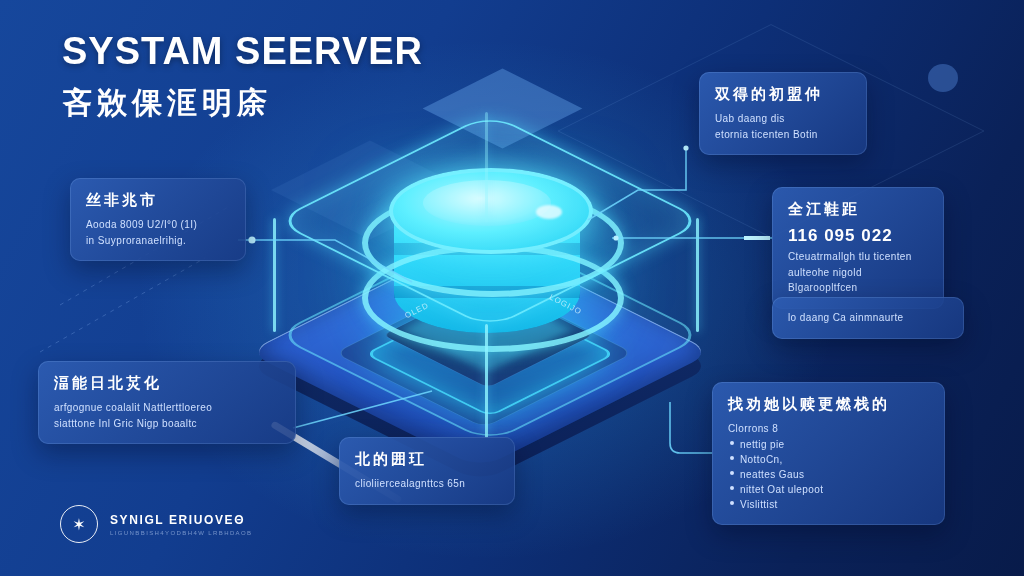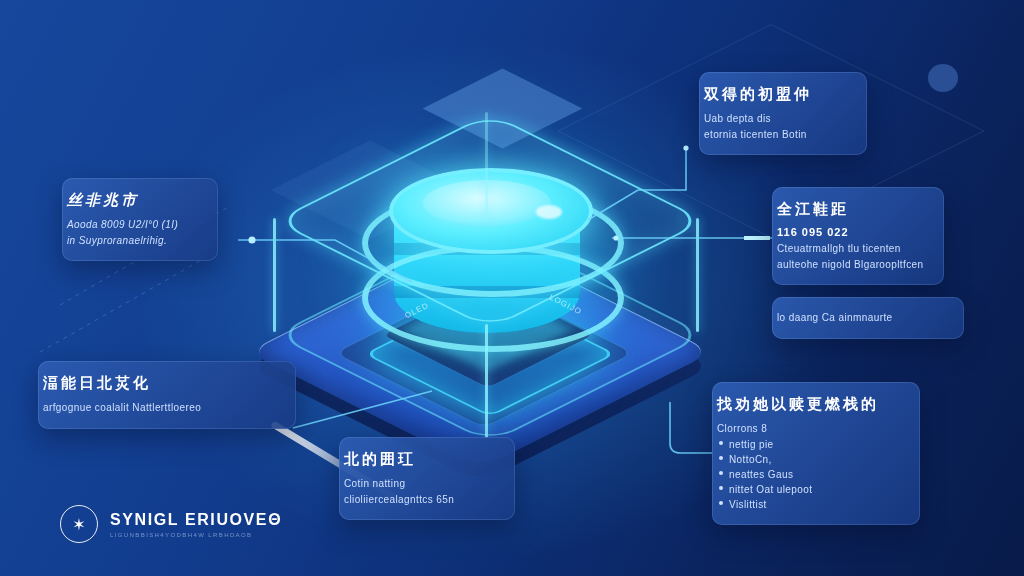--- a/index.html
+++ b/index.html
@@ -80,54 +80,58 @@
   .cyl-top-in{position:absolute;left:423px;top:180px;width:128px;height:46px;border-radius:50%;
     background:radial-gradient(ellipse at 45% 40%,#e7ffff 0%,#8ef5ff 60%,#3fe0ff 100%);opacity:.9;}
   .cyl-spec{position:absolute;left:536px;top:205px;width:26px;height:14px;border-radius:50%;
     background:rgba(255,255,255,.75);filter:blur(1px);}
   .slash{position:absolute;left:272px;top:420px;width:150px;height:7px;border-radius:4px;
     transform:rotate(31deg);transform-origin:left center;
     background:linear-gradient(90deg,rgba(255,255,255,.95),rgba(255,255,255,.15));}
   
   .conn{position:absolute;inset:0;z-index:2;pointer-events:none;}
   
-  .callout{position:absolute;z-index:5;border-radius:10px;padding:13px 5px;box-sizing:border-box;
+  .callout{position:absolute;z-index:5;border-radius:10px;padding:13px 16px;box-sizing:border-box;
     background:linear-gradient(135deg,rgba(45,92,178,.92),rgba(24,58,132,.88));
     box-shadow:inset 0 0 0 1px rgba(150,195,255,.18), 0 10px 26px rgba(3,10,35,.35);}
   .co-head{font-size:15px;font-weight:800;letter-spacing:3px;margin-bottom:7px;}
   .co-line{font-size:10px;color:#cfe0ff;line-height:1.55;letter-spacing:.4px;}
-  .co-stat{font-size:11px;font-weight:700;color:#ffffff;letter-spacing:1px;margin-bottom:3px;}
+  .co-stat{font-size:17px;font-weight:700;color:#ffffff;letter-spacing:1px;margin-bottom:3px;}
   .bullet{display:flex;align-items:baseline;font-size:10px;color:#cfe0ff;line-height:1.5;letter-spacing:.4px;}
   .bullet .dot{width:4px;height:4px;border-radius:50%;background:#cfe0ff;margin:0 6px 2px 2px;flex:0 0 auto;align-self:center;}
-  .co-a{left:62px;top:178px;width:156px;font-style:italic;}
+  .co-a{left:70px;top:178px;width:176px;}
   .co-b{left:699px;top:72px;width:168px;}
   .co-c{left:772px;top:187px;width:172px;}
   .co-d{left:772px;top:297px;width:192px;}
-  .co-e{left:712px;top:382px;width:208px;}
+  .co-e{left:712px;top:382px;width:233px;}
   .co-f{left:339px;top:437px;width:176px;}
   .co-g{left:38px;top:361px;width:258px;}
   
   .footer{position:absolute;left:60px;top:505px;display:flex;align-items:center;z-index:6;}
   .logo{width:36px;height:36px;border:1.6px solid rgba(255,255,255,.9);border-radius:50%;
     display:flex;align-items:center;justify-content:center;font-size:16px;color:#fff;}
   .foot-txt{margin-left:12px;}
-  .foot-brand{font-size:16px;font-weight:800;letter-spacing:1.6px;}
+  .foot-brand{font-size:12px;font-weight:800;letter-spacing:1.6px;}
   .foot-tag{margin-top:3px;font-size:6px;letter-spacing:1.4px;color:rgba(195,215,250,.55);}
 </style>
 </head>
 <body>
 
 <div class="stage">
 
   <div class="bg-glow"></div>
   <div class="dia bg-dia-solid"></div>
   <div class="dia bg-dia-solid2"></div>
   <div class="dia bg-dia-line"></div>
   <div class="bg-dot"></div>
 
+  <div class="title">
+    <div class="title-en">SYSTAM SEERVER</div>
+    <div class="title-zh">吝敚倮洭明庩</div>
+  </div>
 
   <div class="device">
     <div class="dia plat-side"></div>
     <div class="dia plat-top"></div>
     <div class="slash"></div>
     <div class="dia plat-inner"></div>
     <div class="dia glow-ring"></div>
     <div class="dia pedestal"></div>
     <div class="ped-label l">OLED</div>
     <div class="ped-label r">LOGIJO</div>
@@ -171,21 +175,21 @@
   </svg>
 
   <div class="callout co-a">
     <div class="co-head">丝非兆市</div>
     <div class="co-line">Aooda 8009 U2/I°0 (1I)</div>
     <div class="co-line">in Suyproranaelrihig.</div>
   </div>
 
   <div class="callout co-b">
     <div class="co-head">双得的初盟仲</div>
-    <div class="co-line">Uab depta dis</div>
+    <div class="co-line">Uab daang dis</div>
     <div class="co-line">etornia ticenten Botin</div>
   </div>
 
   <div class="callout co-c">
     <div class="co-head">全江鞋距</div>
     <div class="co-stat">116 095 022</div>
     <div class="co-line">Cteuatrmallgh tlu ticenten</div>
     <div class="co-line">aulteohe nigold Blgaroopltfcen</div>
   </div>
 
@@ -213,27 +217,27 @@
         <span>nittet Oat ulepoot</span>
       </div>
     <div class="bullet">
         <span class="dot"></span>
         <span>Vislittist</span>
       </div>
   </div>
 
   <div class="callout co-f">
     <div class="co-head">北的囲玒</div>
-    <div class="co-line">Cotin natting</div>
     <div class="co-line">clioliiercealagnttcs 65n</div>
   </div>
 
   <div class="callout co-g">
     <div class="co-head">湢能日北炗化</div>
     <div class="co-line">arfgognue coalalit Nattlerttloereo</div>
+    <div class="co-line">siatttone Inl Gric Nigp boaaltc</div>
   </div>
 
   <div class="footer">
     <div class="logo">
       <span>✶</span>
     </div>
     <div class="foot-txt">
       <div class="foot-brand">SYNIGL ERIUOVEΘ</div>
       <div class="foot-tag">LIGUNBBISH4YODBH4W LRBHDAOB</div>
     </div>

